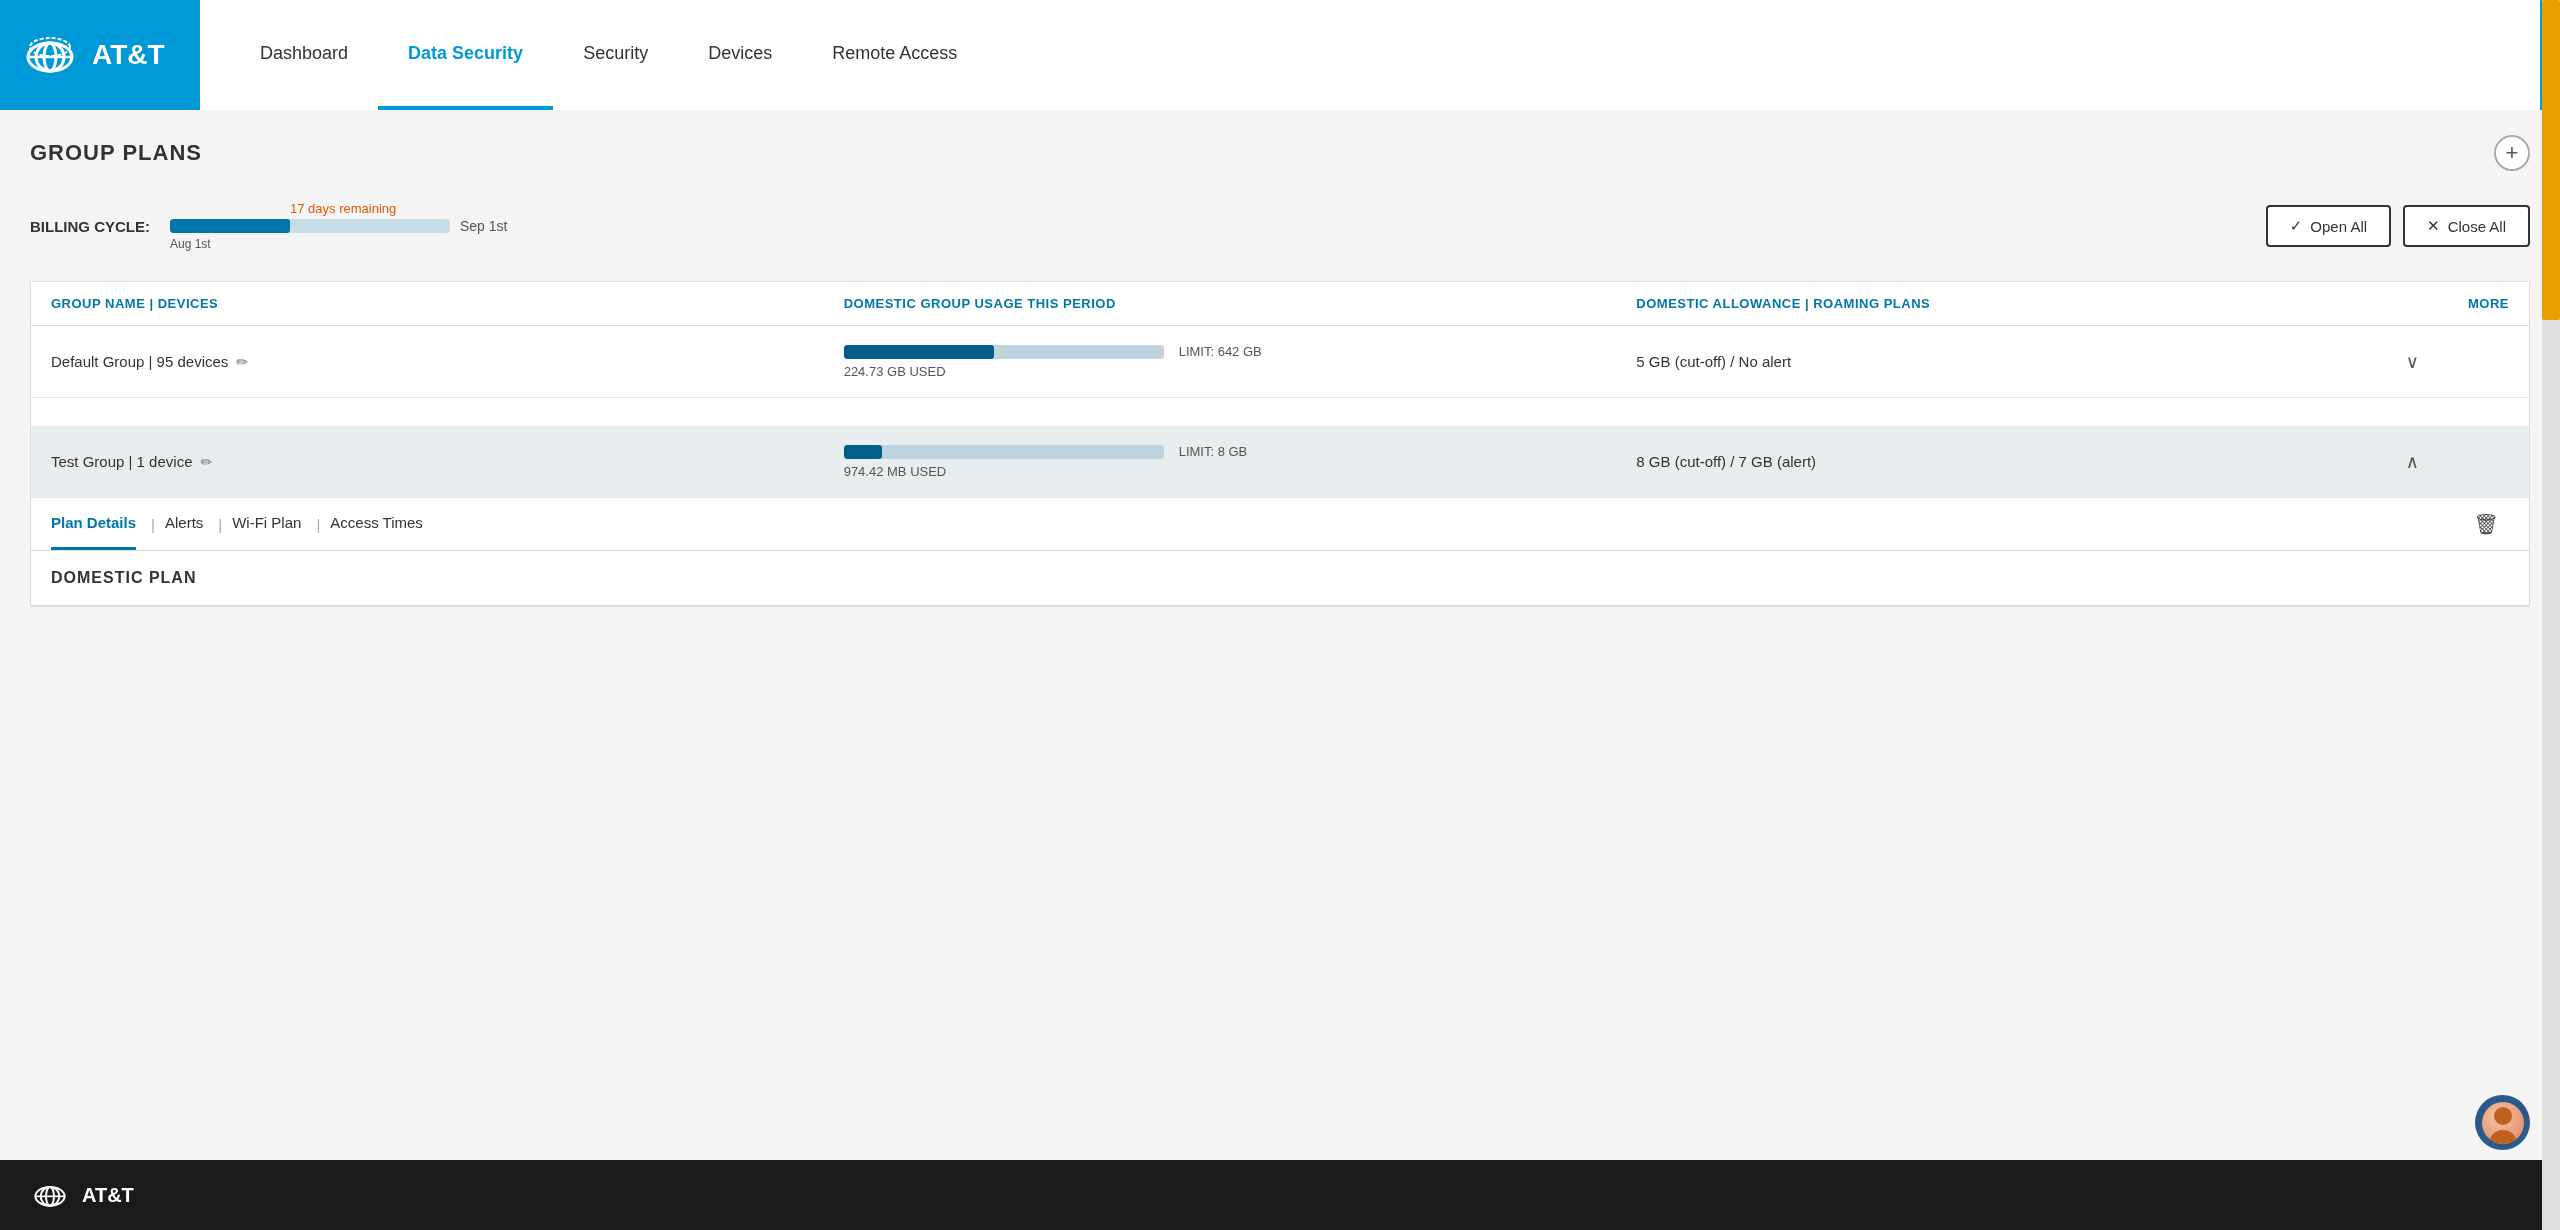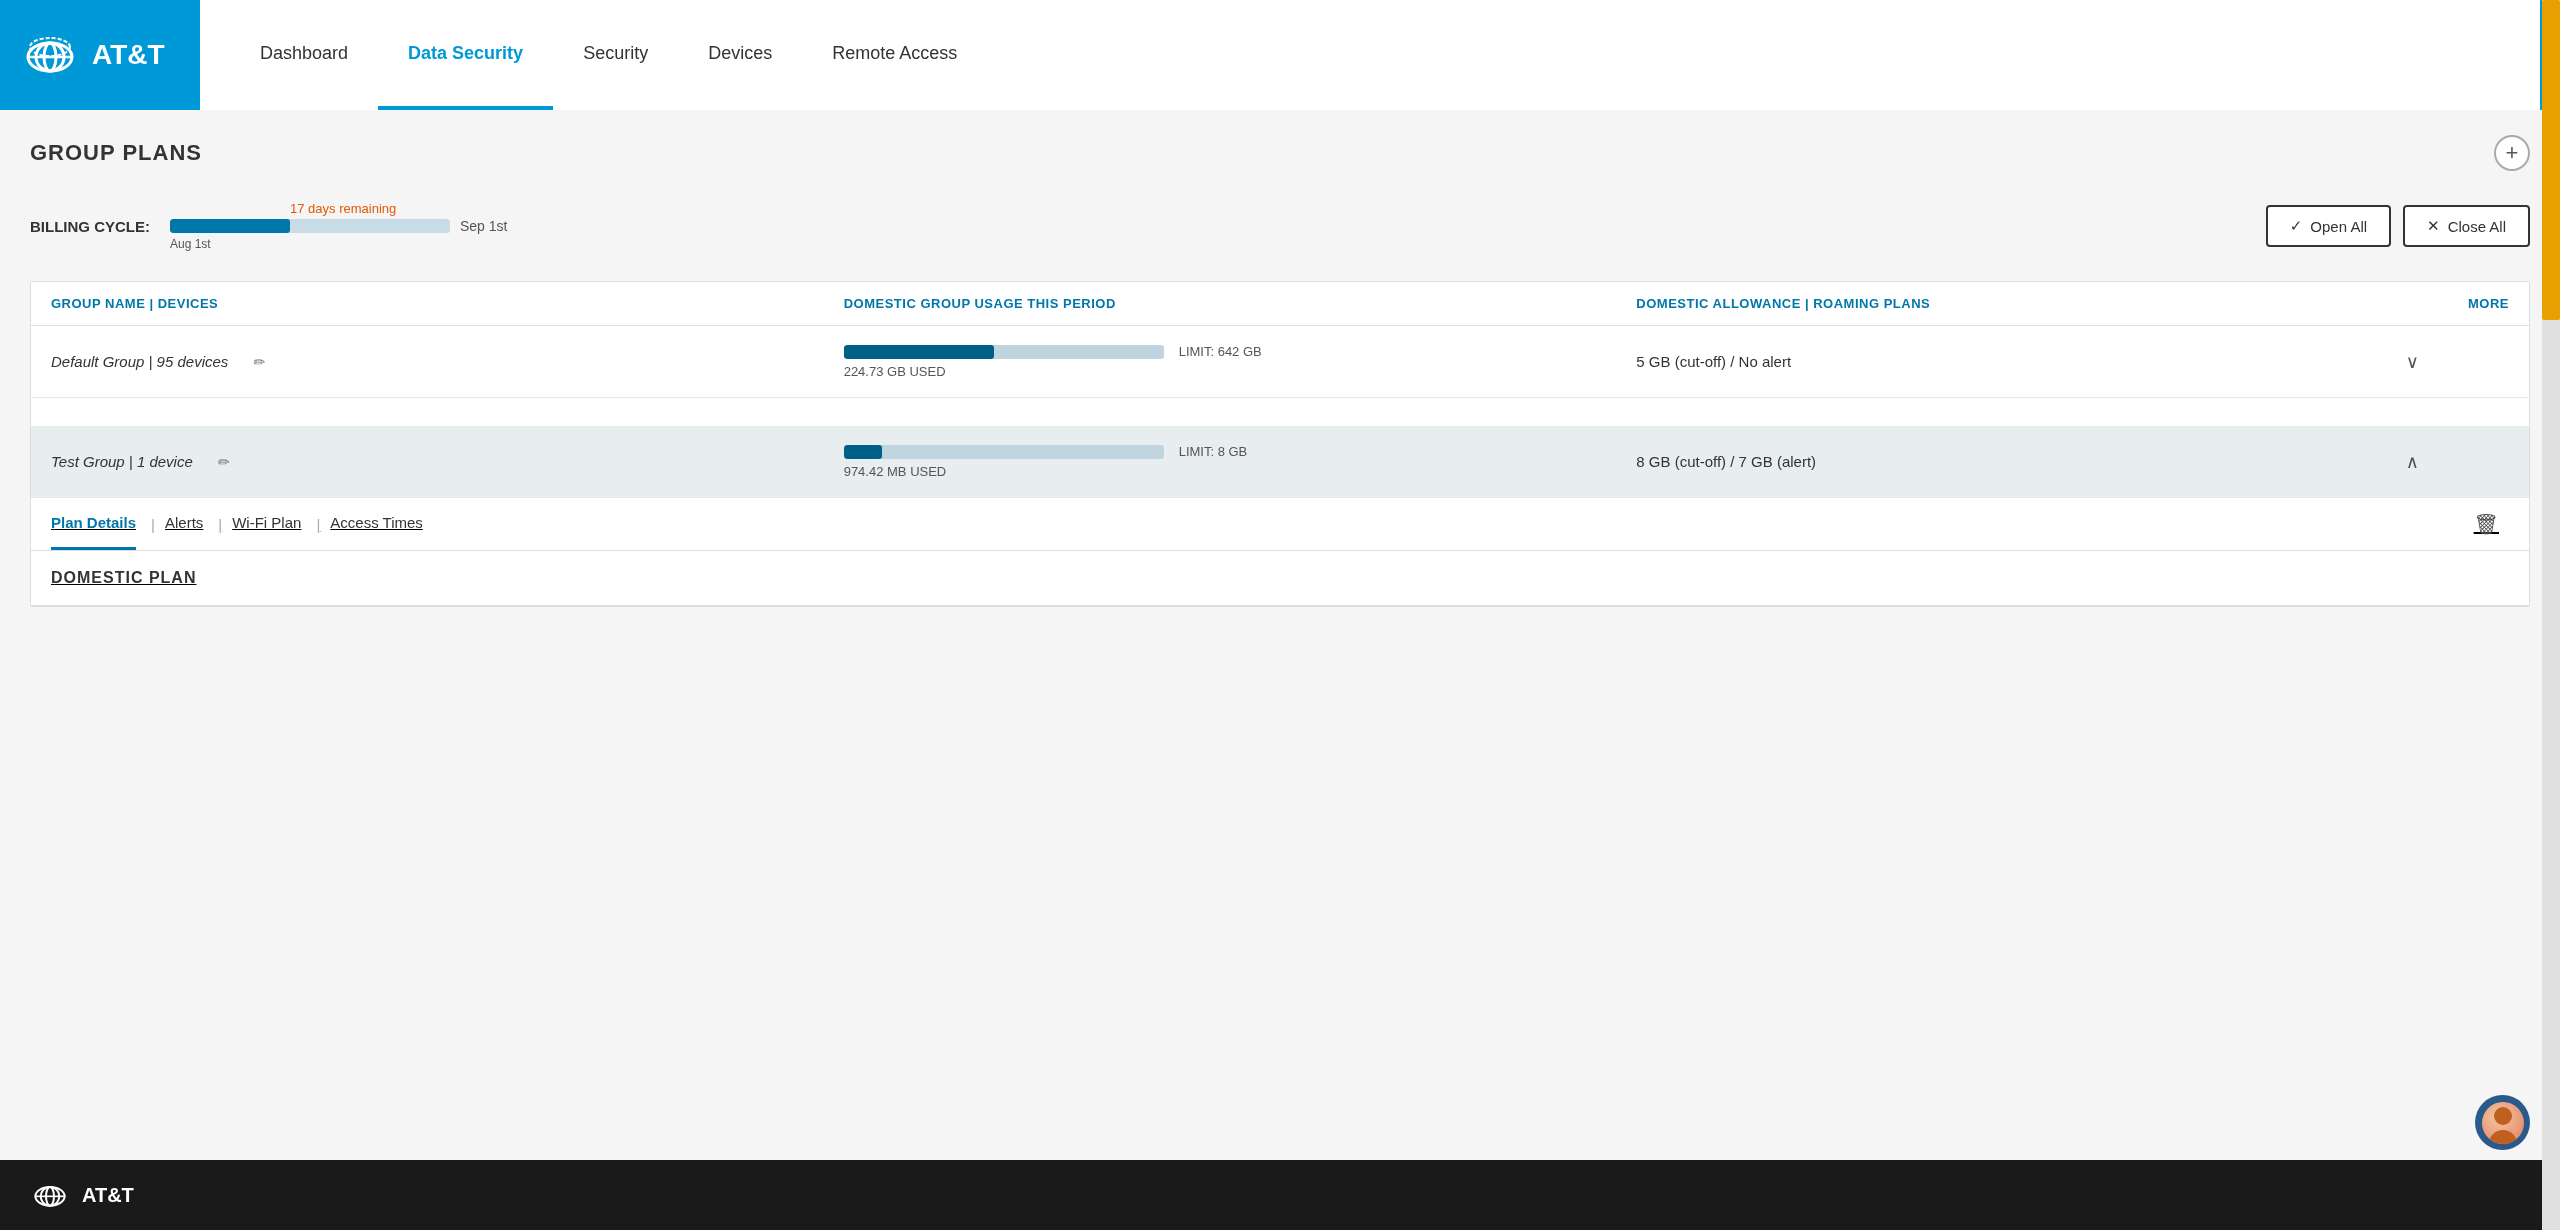--- a/index.html
+++ b/index.html
@@ -230,22 +230,21 @@
       align-items: center;
     }
     .table-row.alt { background: #f5f8fa; }
     .table-row.expanded { background: #e8edf0; margin-top: 28px; }
 
     .row-name {
       font-size: 15px;
       color: #333;
       display: flex;
       align-items: center;
-      gap: 24px;
-      font-style: italic;
+      gap: 8px;
     }
     .edit-icon {
       color: #777;
       font-size: 14px;
       cursor: pointer;
     }
 
     
     .usage-bar-col {
       display: flex;
@@ -294,21 +293,20 @@
       font-size: 18px;
       color: #555;
       cursor: pointer;
     }
 
     
     .expanded-content {
       background: #fef9c3;
       border-bottom: 1px solid #ddd;
       padding: 0;
-      text-decoration: underline;
     }
     .tabs-row {
       display: flex;
       align-items: center;
       padding: 0 20px;
       border-bottom: 1px solid #ddd;
       background: white;
       gap: 0;
       justify-content: space-between;
     }

